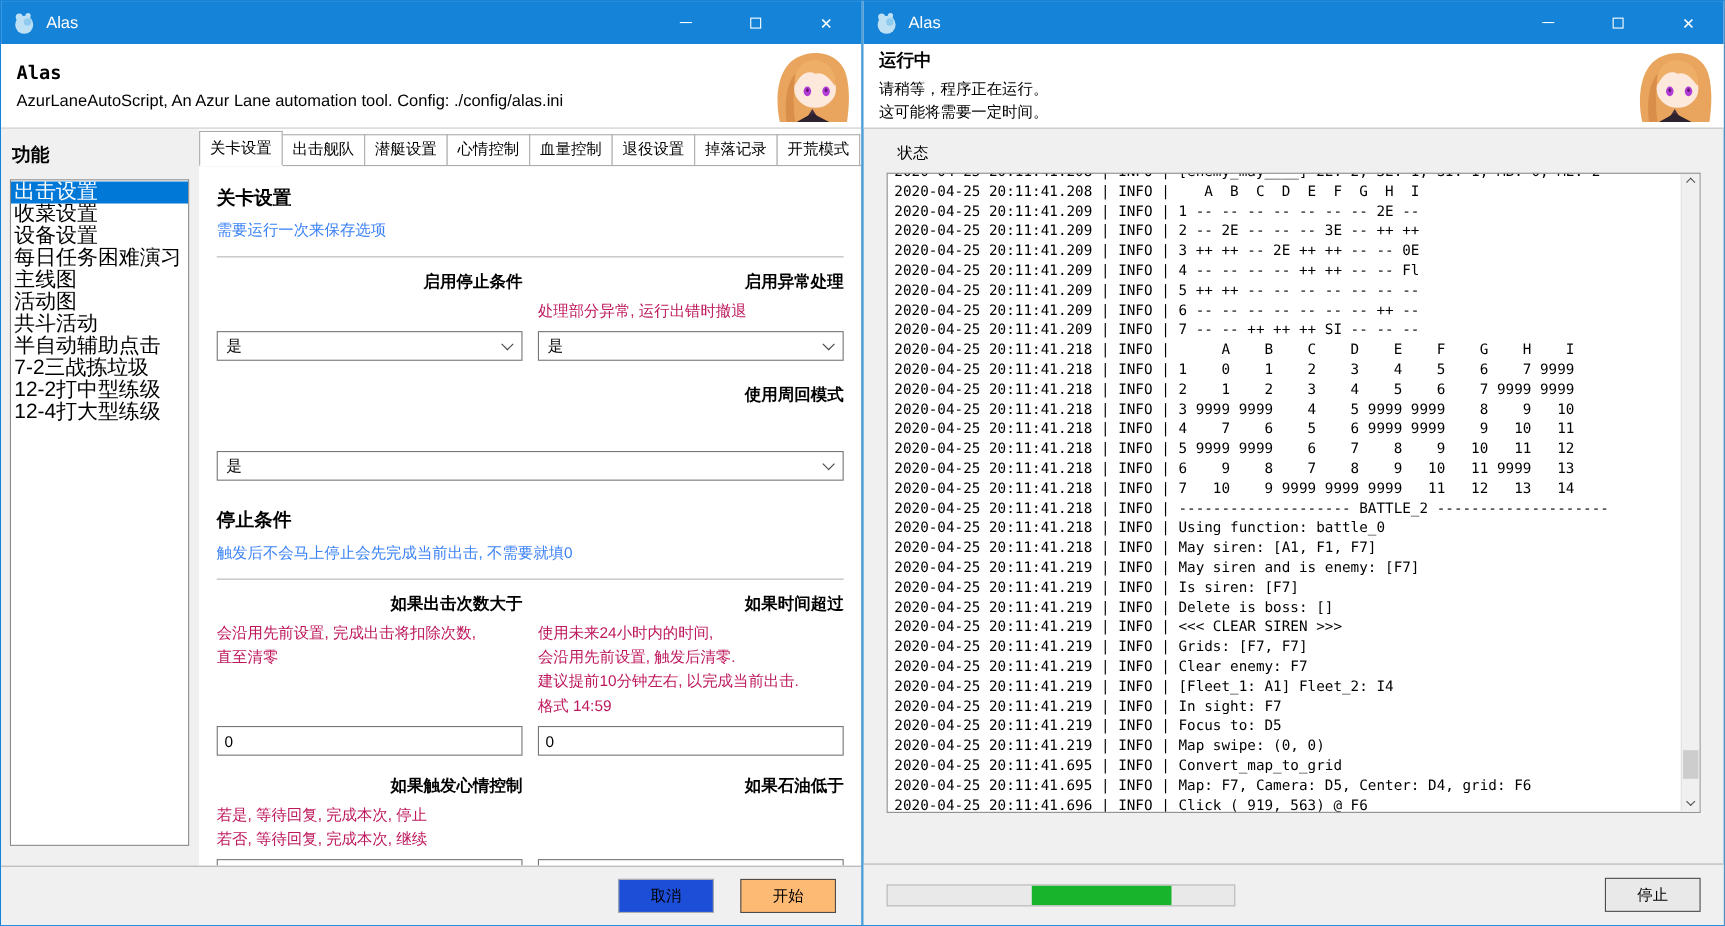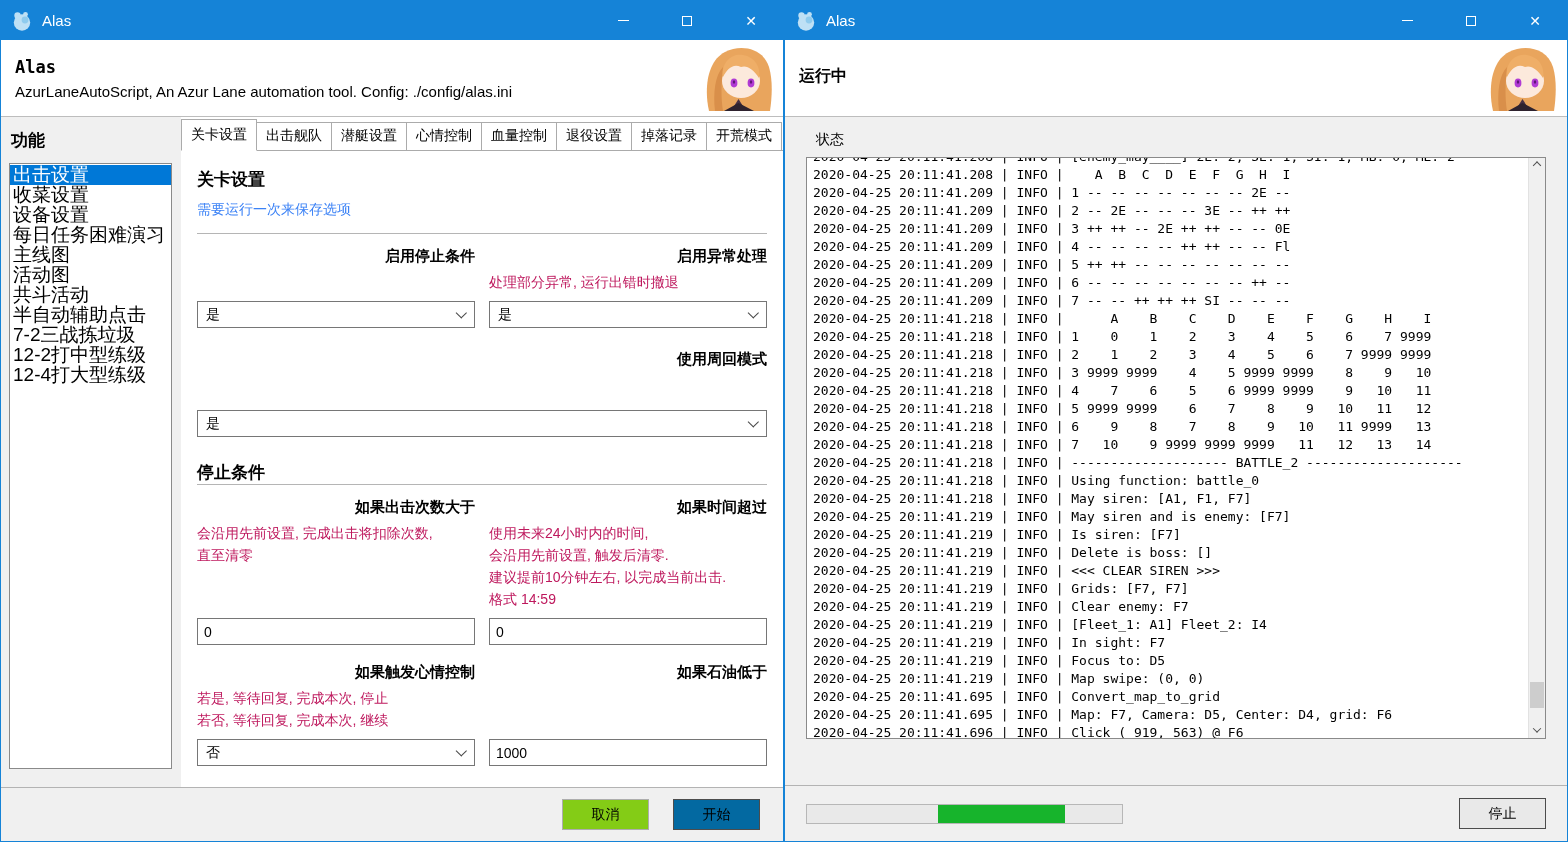--- a/index.html
+++ b/index.html
@@ -56,23 +56,23 @@
   .select,.text-input{height:27px;width:100%;border:1px solid #767676;background:#fff;font-size:14px;
     font-family:"Liberation Sans",sans-serif;display:flex;align-items:center;padding:0 8px;}
   input.text-input{display:block;padding:0 6px;outline:none;}
   .select{justify-content:space-between;}
   .chev{width:8px;height:8px;border-left:1px solid #474747;border-bottom:1px solid #474747;
     transform:rotate(-45deg) translate(1px,-2px);flex:0 0 8px;}
 
   
   .footer{flex:0 0 54px;background:#f0f0f0;border-top:1px solid #b3b3b3;display:flex;align-items:center;
     justify-content:flex-end;padding-right:23px;gap:24px;}
-  .btn{min-width:87px;height:31px;font-size:14px;background:#84cc16;border:1px solid #adadad;
+  .btn{min-width:87px;height:31px;font-size:14px;background:#1d4ed8;border:1px solid #adadad;
     display:flex;align-items:center;justify-content:center;}
-  .btn.primary{background:#0369a1;border:1px solid #4c4c4c;}
+  .btn.primary{background:#fdba74;border:1px solid #4c4c4c;}
   .btn.stop{background:#e9e9e9;border:1px solid #4c4c4c;}
 
   
   .rw-body{flex:1;padding:0 21px;overflow:hidden;}
   .status-label{font-size:14px;margin:14px 0 8px 10px;}
   .log-panel{height:582px;background:#fff;border:1px solid #8a8a8a;display:flex;overflow:hidden;}
   .log-content{flex:1;overflow:hidden;padding-left:6px;margin-top:-10px;min-width:0;}
   .log-line{height:18px;line-height:18px;white-space:pre;font-family:"DejaVu Sans Mono",monospace;font-size:13px;}
   .scrollbar{width:17px;flex:0 0 17px;background:#f0f0f0;border-left:1px solid #e2e2e2;position:relative;}
   .sb-btn{height:17px;display:flex;align-items:center;justify-content:center;}
@@ -189,20 +189,21 @@
             <div class="field">
               <div class="field-label" style="margin-top:9px;">使用周回模式</div>
               <div class="control select" style="margin-top:36px;">
                 <span>是</span>
                 <span class="chev"></span>
               </div>
             </div>
           </div>
 
           <h2 class="group-title" style="margin-top:24px;">停止条件</h2>
+          <p class="group-sub">触发后不会马上停止会先完成当前出击, 不需要就填0</p>
           <hr class="hr">
 
           <div class="row">
             <div class="field">
               <div class="field-label">如果出击次数大于</div>
               <div class="field-desc">会沿用先前设置, 完成出击将扣除次数,
 直至清零</div>
               <input class="control text-input" value="0" style="">
             </div>
             <div class="field">
@@ -258,20 +259,22 @@
           </span>
         <span class="cap-btn">
             <span class="glyph-close">✕</span>
           </span>
       </div>
     </div>
 
     <div class="app-header">
       <div class="app-header-text">
         <h1 class="run-title">运行中</h1>
+        <p class="run-msg">请稍等，程序正在运行。
+这可能将需要一定时间。</p>
       </div>
       <svg class="avatar" viewBox="0 0 74 66">
         <rect width="74" height="66" fill="#ffffff"></rect>
         <path d="M8 66 C3 44 6 16 24 7 C40 -1 62 3 68 22 C72 36 71 52 69 66 Z" fill="#E9A55D"></path>
         <path d="M14 66 C12 48 14 30 22 22 C20 40 20 54 22 66 Z" fill="#D98F4A"></path>
         <ellipse cx="40" cy="36" rx="19" ry="17" fill="#FCE9DC"></ellipse>
         <path d="M22 32 C20 16 32 8 42 10 C54 12 60 22 58 33 C52 24 46 20 40 22 C32 18 26 24 22 32 Z" fill="#EFAE67"></path>
         <ellipse cx="33" cy="38" rx="3.4" ry="4.4" fill="#B13BD4"></ellipse>
         <ellipse cx="50" cy="38" rx="3.4" ry="4.4" fill="#B13BD4"></ellipse>
         <ellipse cx="33" cy="37" rx="1.2" ry="1.7" fill="#5E1877"></ellipse>

